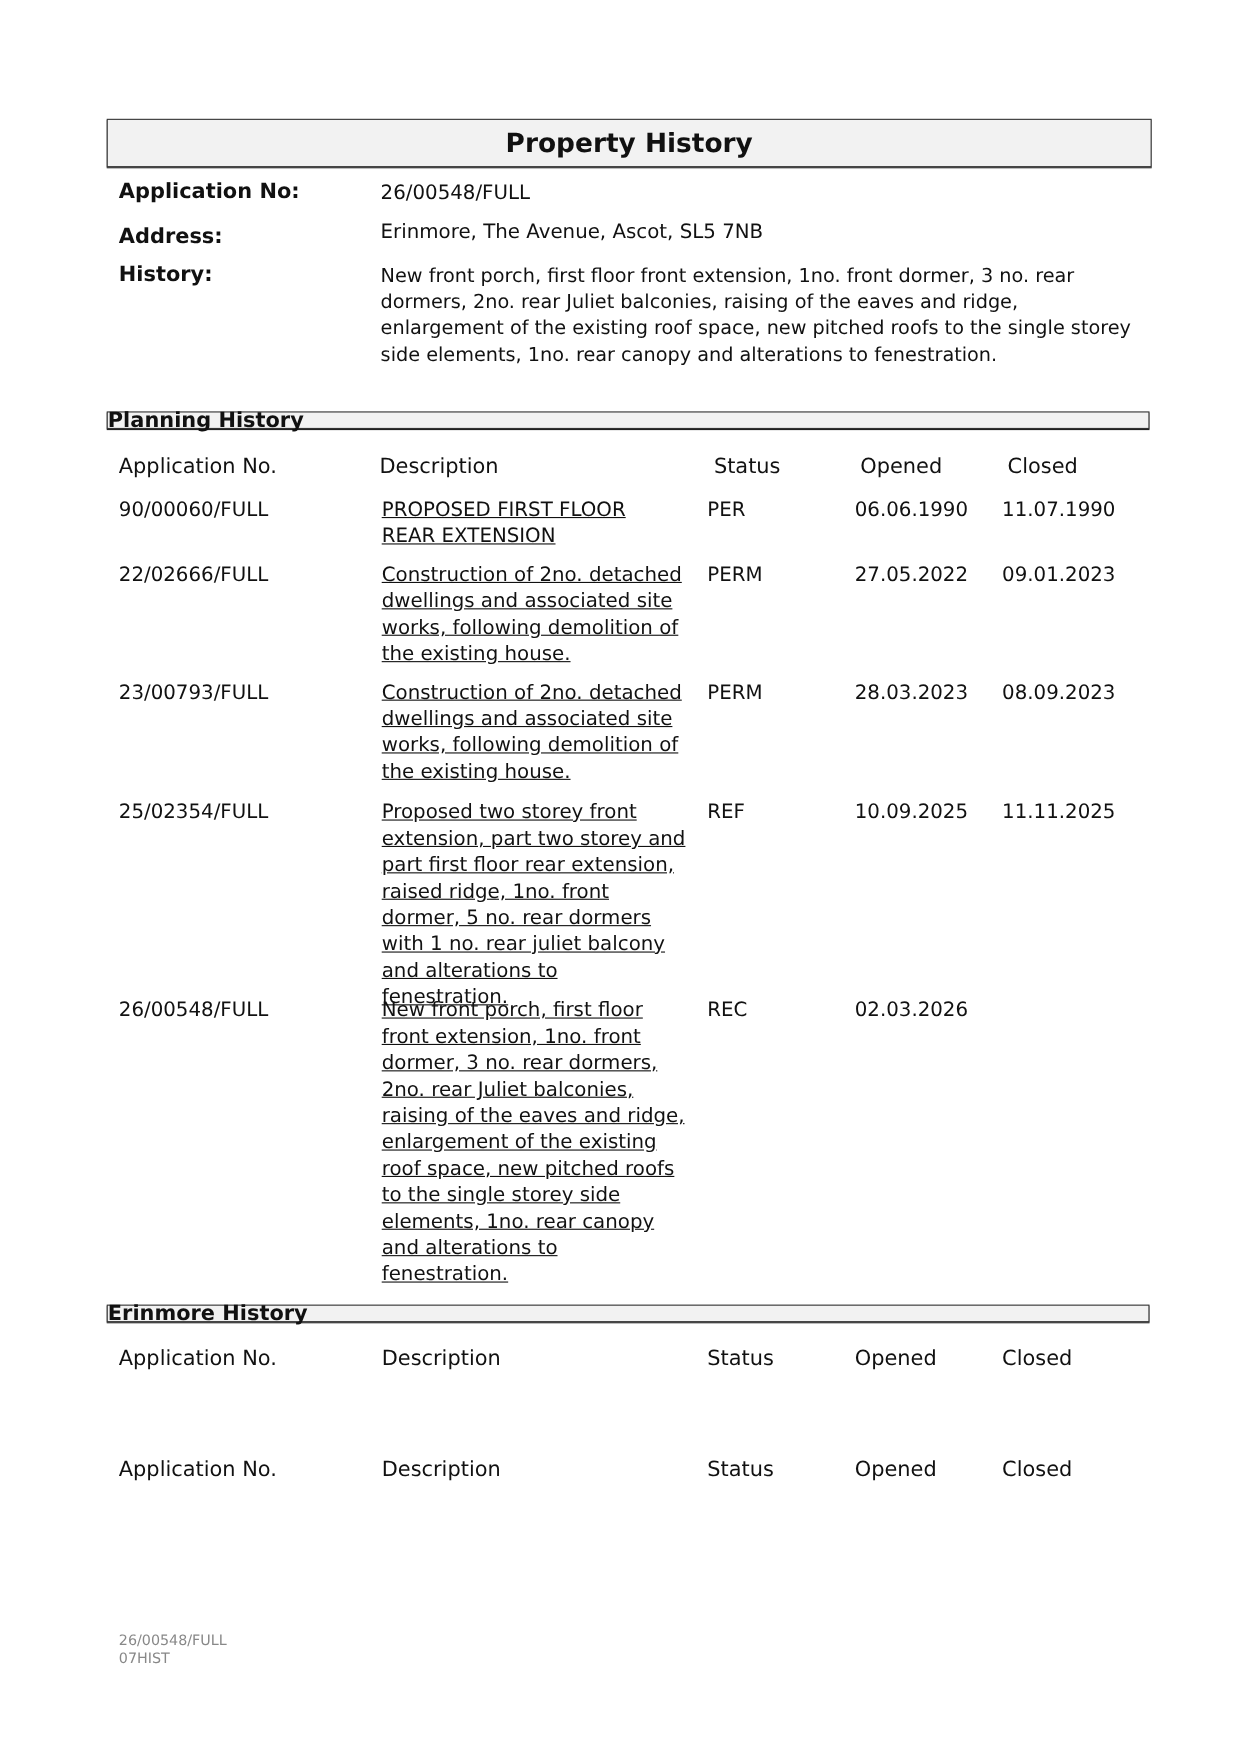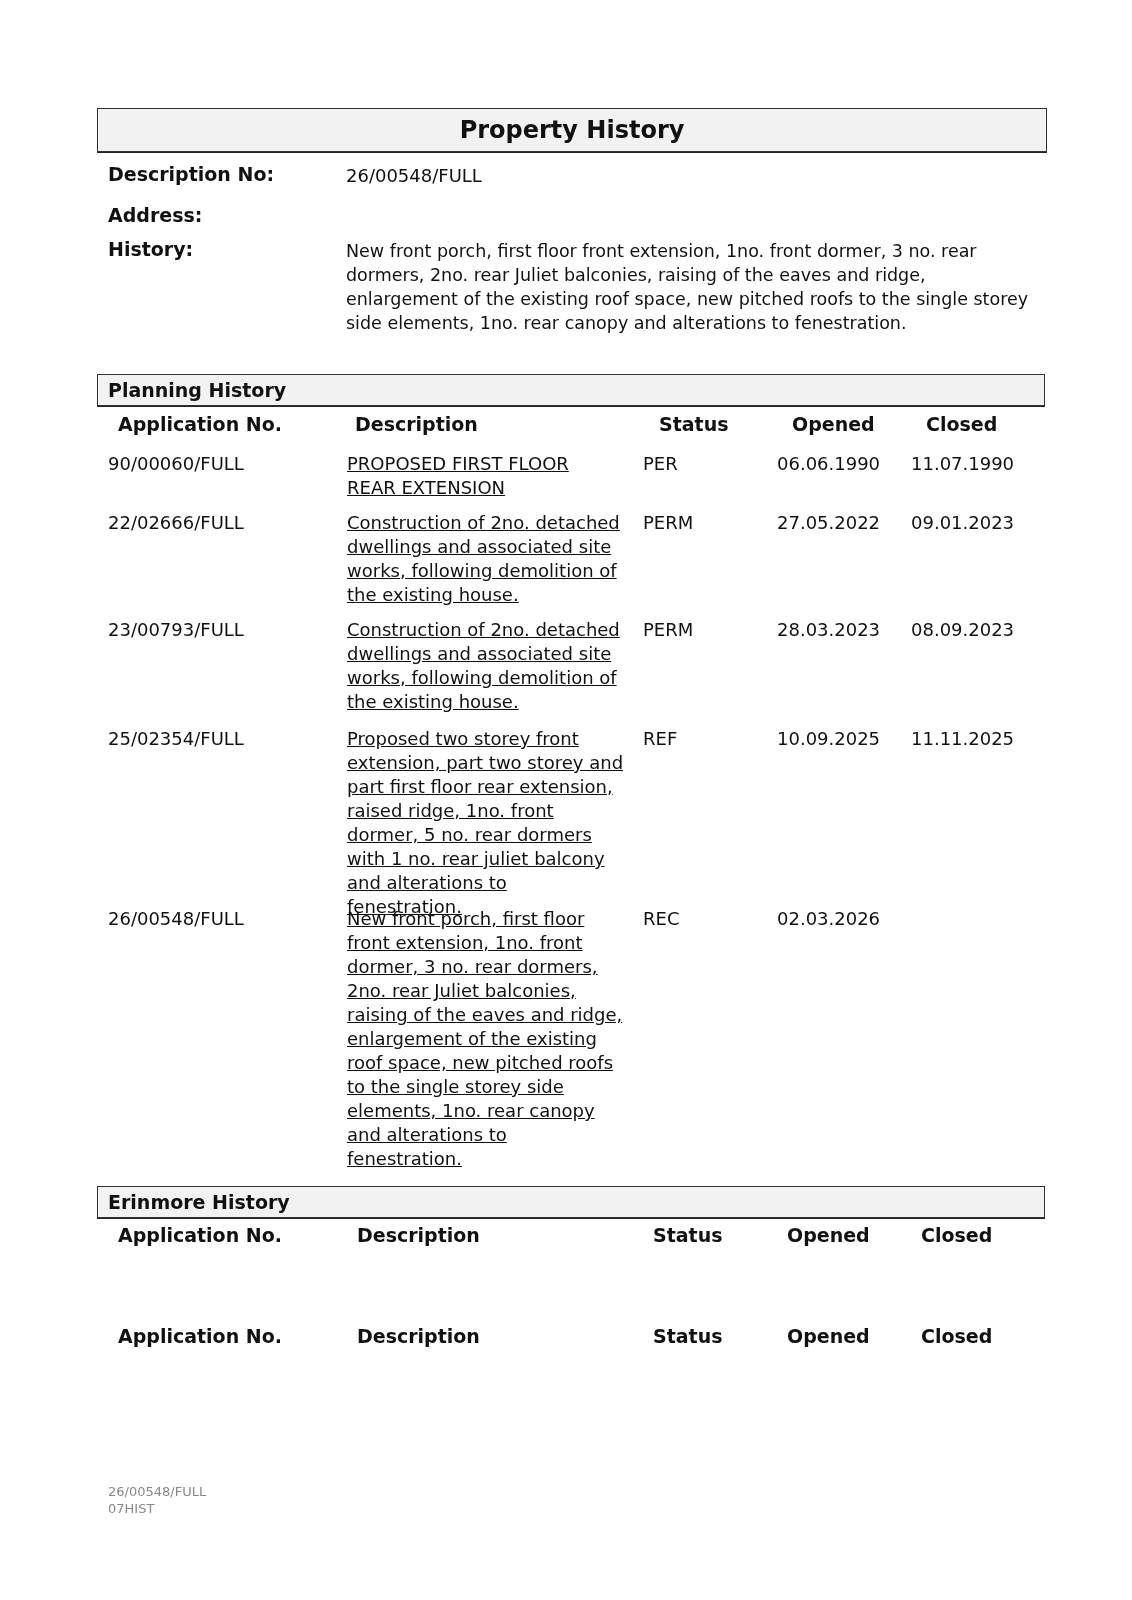--- a/index.html
+++ b/index.html
@@ -7,41 +7,42 @@
   .page { position: absolute; left: 0; top: 0; width: 1132px; height: 1600px; }
   .title-box {
     position: absolute; left: 97px; top: 108px; width: 948px; height: 42px;
     background: #f2f2f2; border: 1px solid #333; box-shadow: 0 1px 0 #222;
     display: flex; align-items: center; justify-content: center;
     font-weight: bold; font-size: 24px;
   }
   .meta-label { position: absolute; left: 108px; font-weight: bold; font-size: 19px; }
   .meta-value { position: absolute; left: 346px; font-size: 18px; line-height: 24px; width: 700px; }
   .section-box {
-    position: absolute; left: 97px; width: 948px; height: 32px;
+    position: absolute; left: 97px; width: 948px; height: 16px;
     background: #f2f2f2; border: 1px solid #333; box-shadow: 0 1px 0 #222;
-    display: flex; align-items: center; padding-left: 10px; box-sizing: border-box;
+    display: flex; align-items: center; box-sizing: border-box;
     font-weight: bold; font-size: 19px;
   }
-  .hdr { position: absolute; font-weight: bold; font-size: 19px; margin-left: 10px; }
+  .hdr { position: absolute; font-weight: normal; font-size: 19px; }
   .cell { position: absolute; font-size: 18px; line-height: 24px; }
   .desc { width: 280px; text-decoration: underline; }
   .footer { position: absolute; left: 108px; font-size: 13px; color: #888; line-height: 17px; }
 </style>
 </head>
 <body>
 
 <div class="page">
 
   <div class="title-box">Property History</div>
 
-  <div class="meta-label" style="top:163px">Description No:</div>
+  <div class="meta-label" style="top:163px">Application No:</div>
   <div class="meta-value" style="top:164px">26/00548/FULL</div>
 
   <div class="meta-label" style="top:204px">Address:</div>
+  <div class="meta-value" style="top:199px">Erinmore, The Avenue, Ascot, SL5 7NB</div>
 
   <div class="meta-label" style="top:238px">History:</div>
   <div class="meta-value" style="top:239px; width:690px; font-size:17.5px;">New front porch, first floor front extension, 1no. front dormer, 3 no. rear dormers, 2no. rear Juliet balconies, raising of the eaves and ridge, enlargement of the existing roof space, new pitched roofs to the single storey side elements, 1no. rear canopy and alterations to fenestration.</div>
 
   <div class="section-box" style="top:374px">Planning History</div>
   <div class="hdr" style="left:108px; top:413px">Application No.</div>
   <div class="hdr" style="left:345px; top:413px">Description</div>
   <div class="hdr" style="left:649px; top:413px">Status</div>
   <div class="hdr" style="left:782px; top:413px">Opened</div>
   <div class="hdr" style="left:916px; top:413px">Closed</div>

